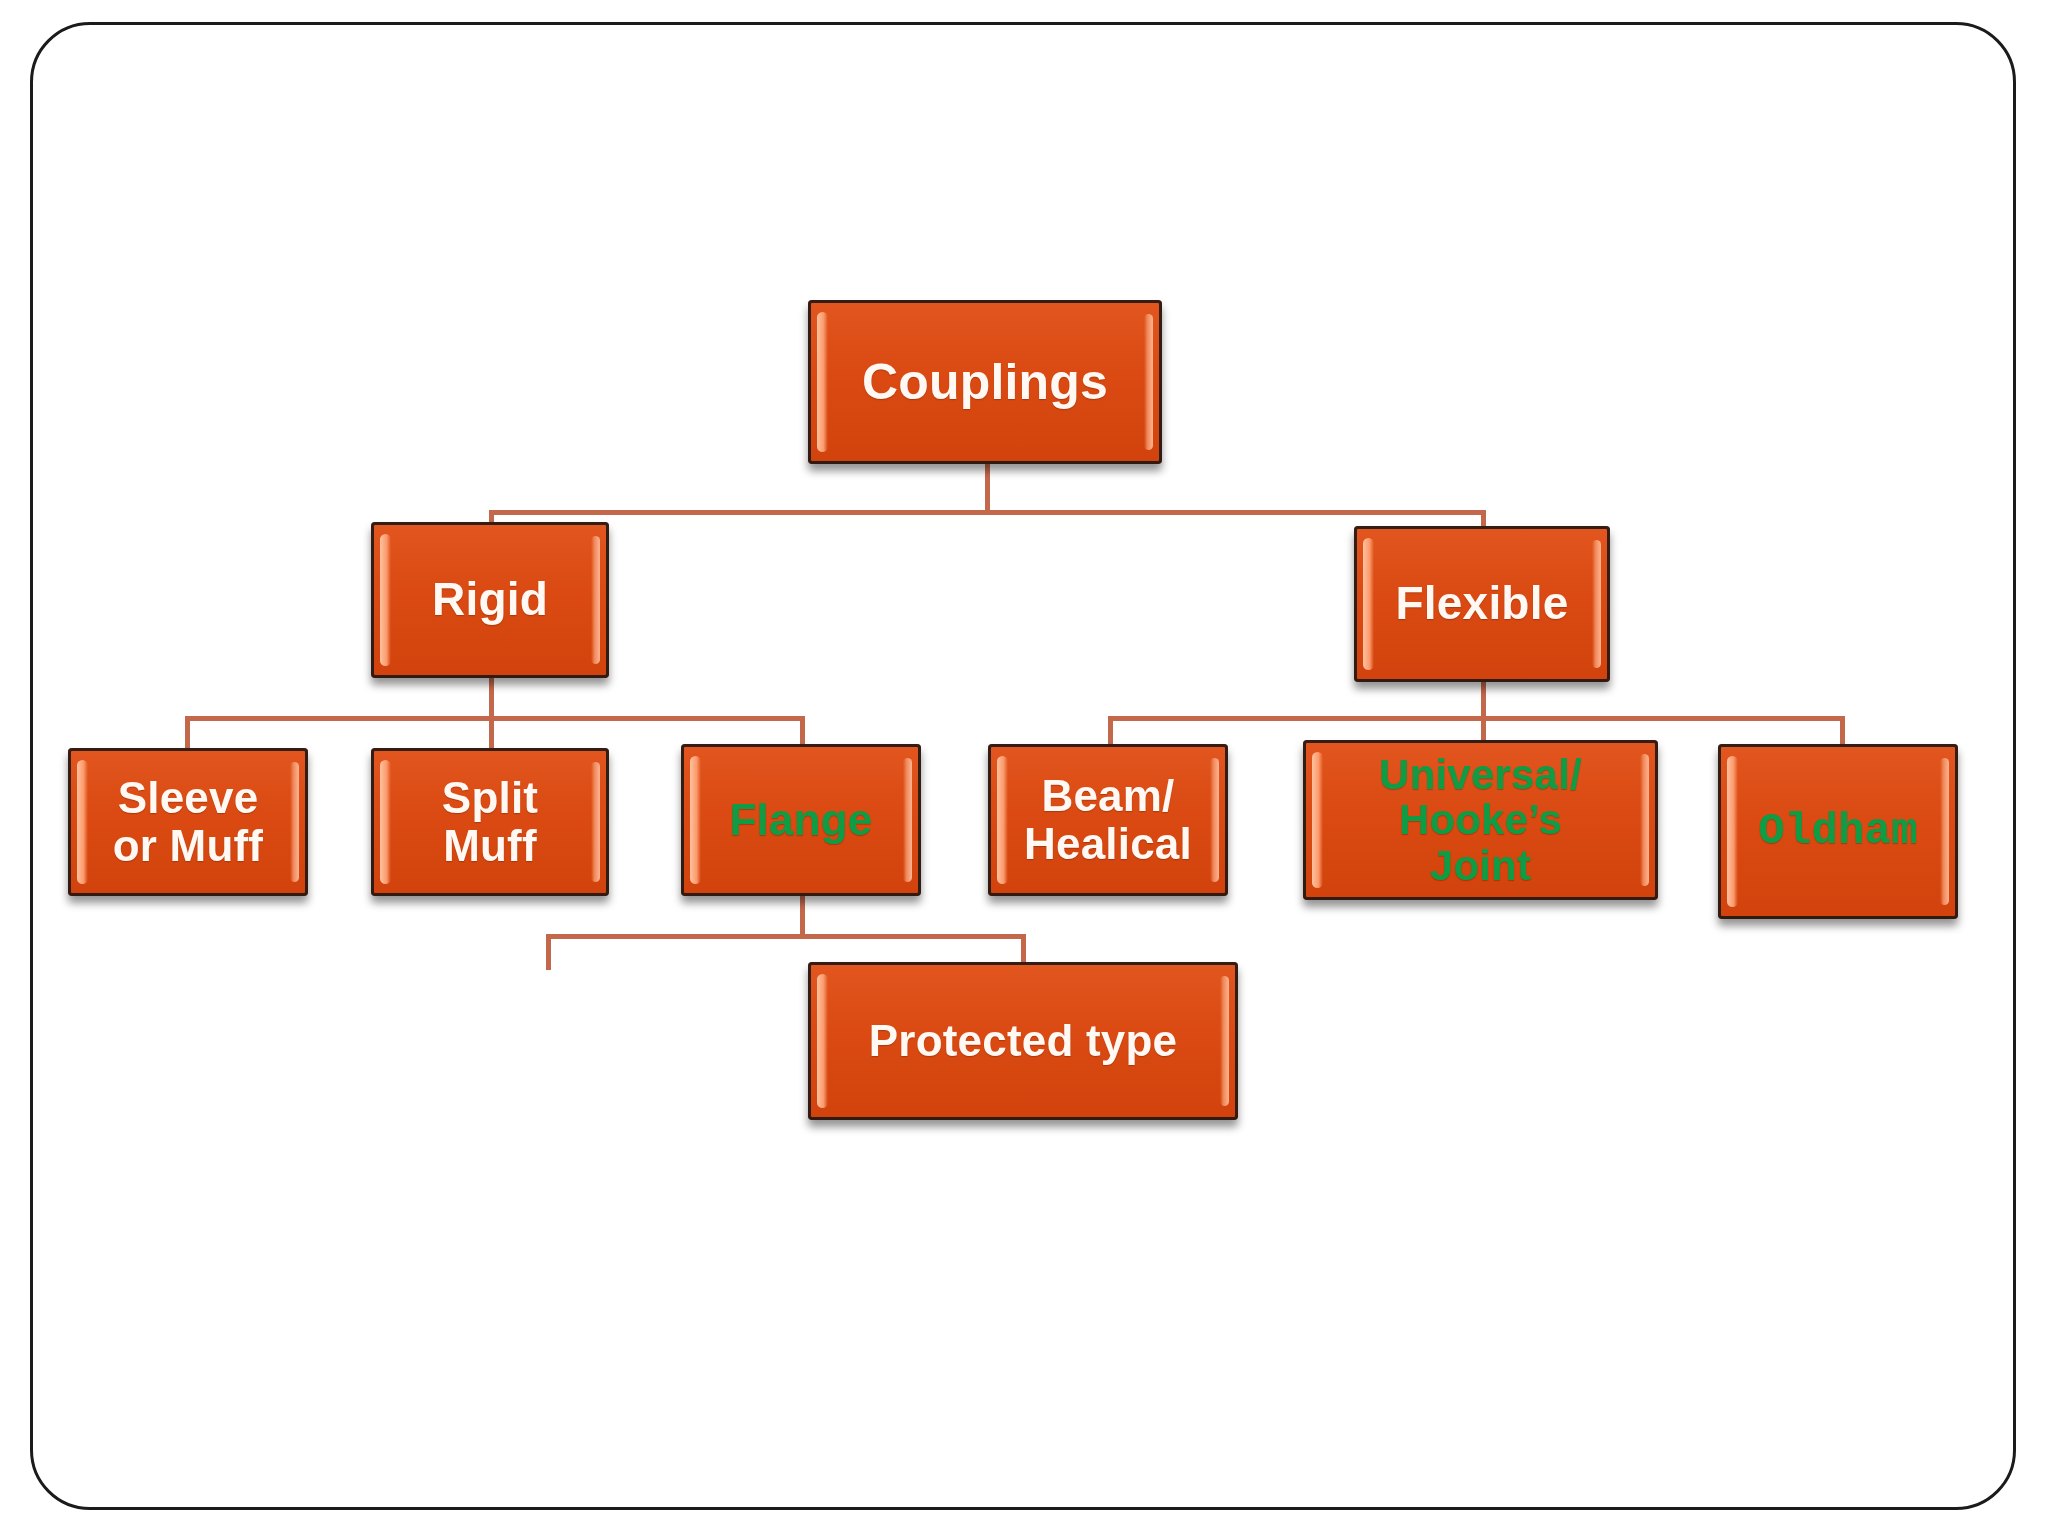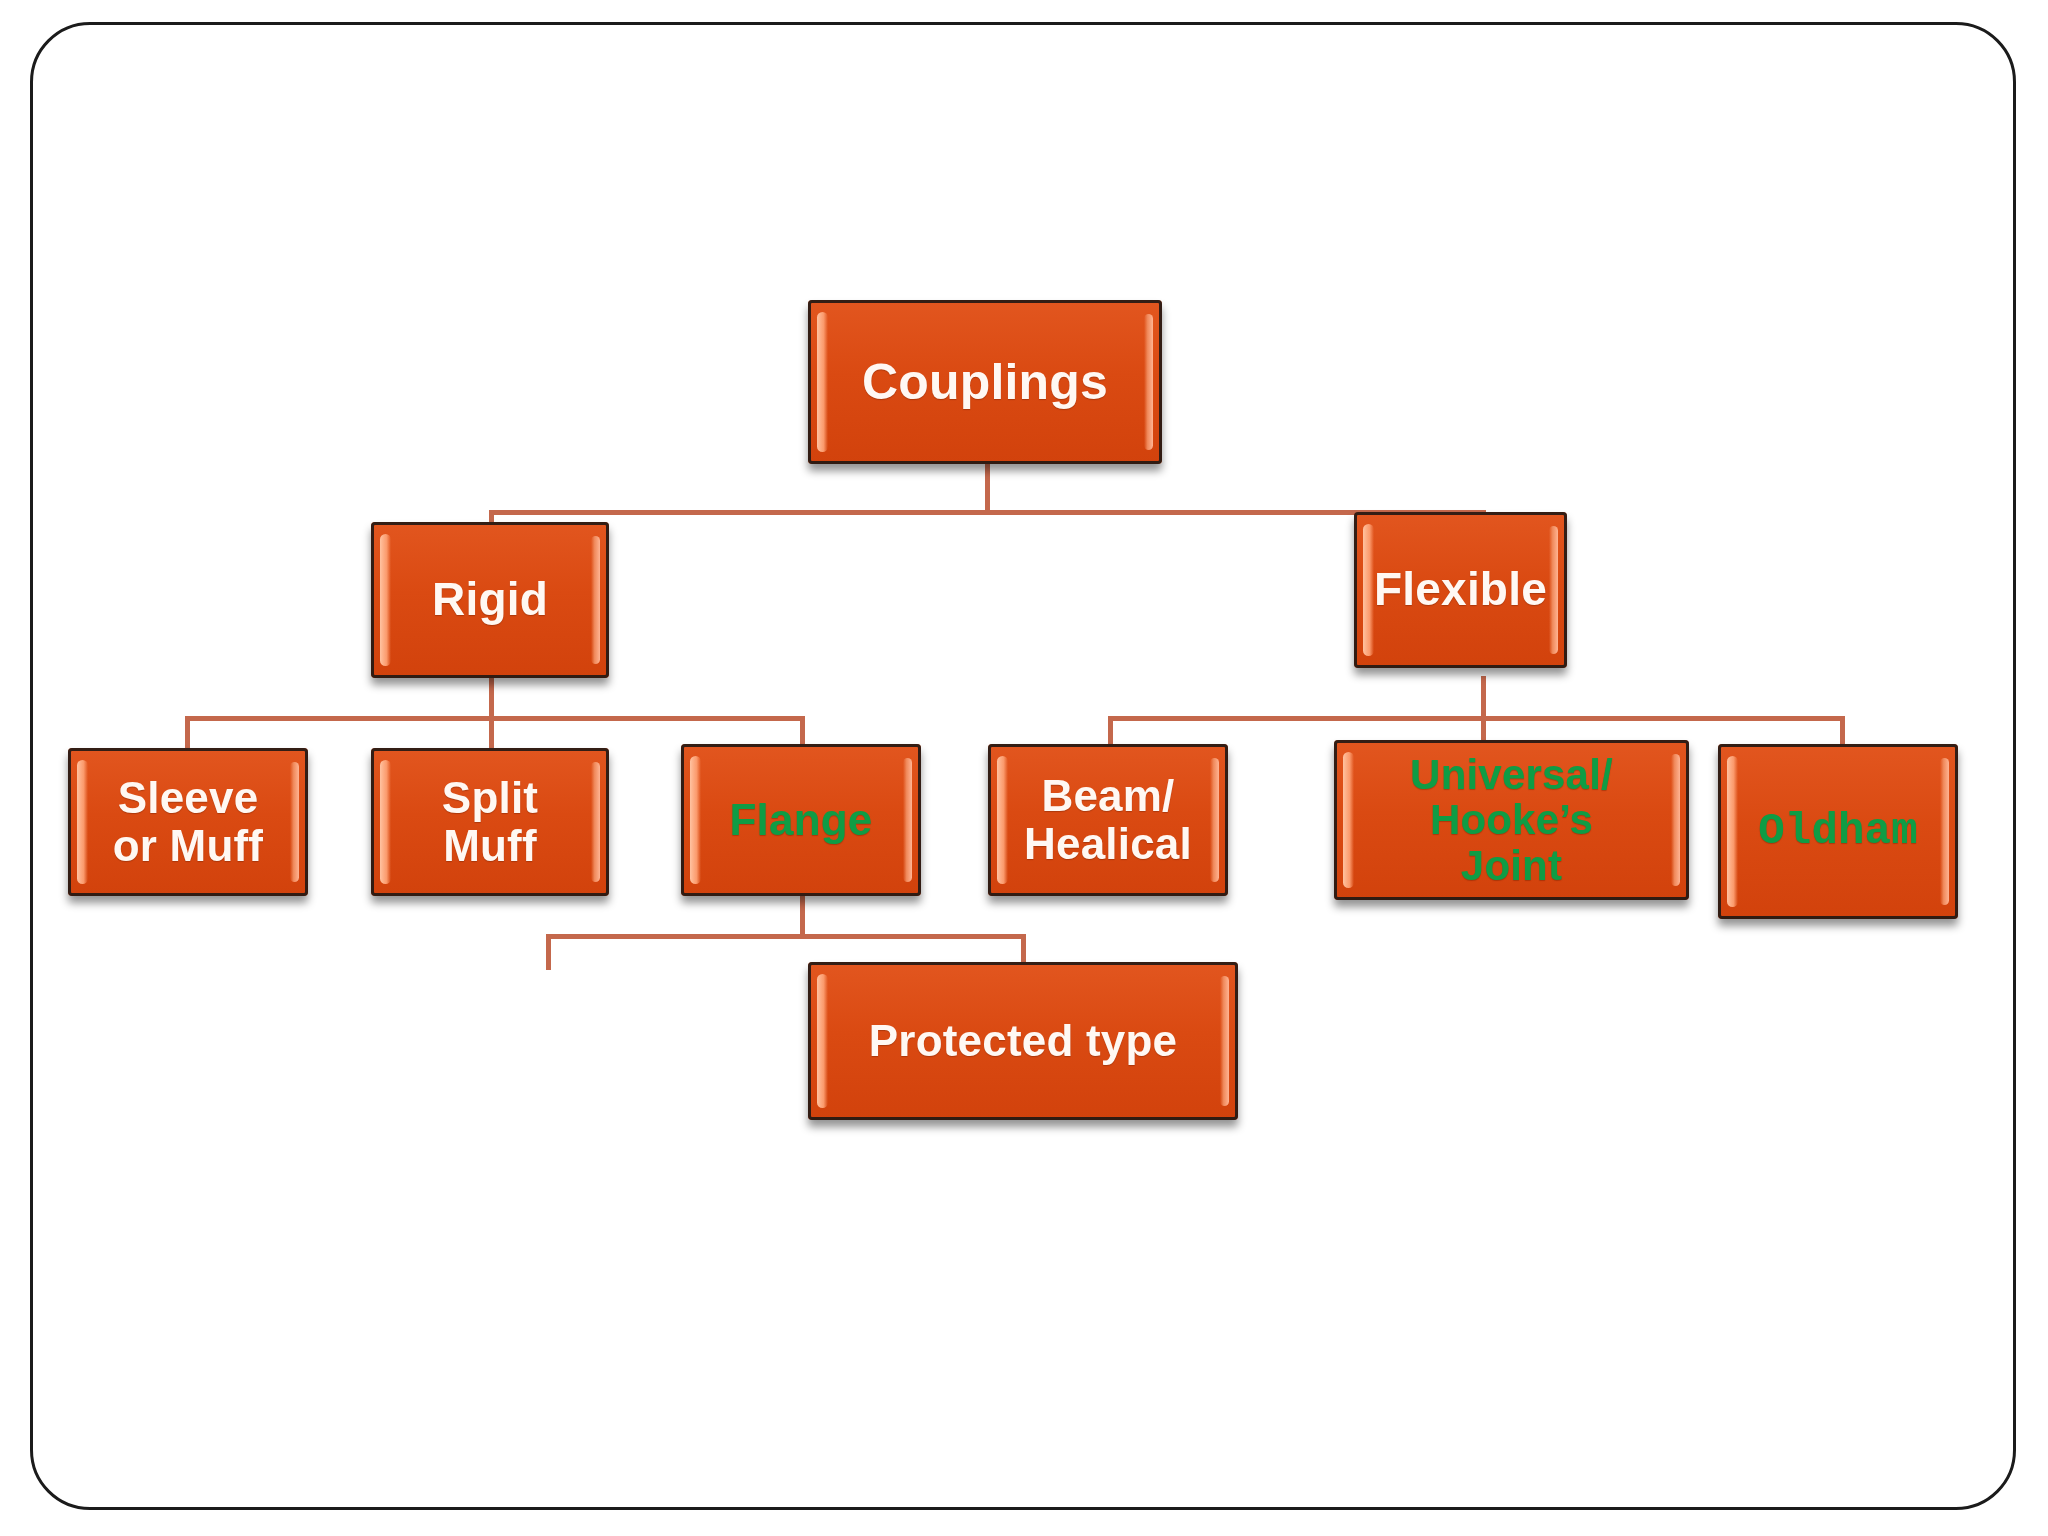--- a/index.html
+++ b/index.html
@@ -107,21 +107,21 @@
     <div class="conn v" style="left:1021px; top:934px; height:36px;"></div>
 
     <div class="node" style="left:808px; top:300px; width:354px; height:164px;">
       <span class="lbl white" style="font-size:50px;">Couplings</span>
     </div>
 
     <div class="node" style="left:371px; top:522px; width:238px; height:156px;">
       <span class="lbl white" style="font-size:46px;">Rigid</span>
     </div>
 
-    <div class="node" style="left:1354px; top:512px; width:213px; height:156px;">
+    <div class="node" style="left:1354px; top:526px; width:256px; height:156px;">
       <span class="lbl white" style="font-size:46px;">Flexible</span>
     </div>
 
     <div class="node" style="left:68px; top:748px; width:240px; height:148px;">
       <span class="lbl white" style="font-size:44px;">Sleeve
 or Muff</span>
     </div>
 
     <div class="node" style="left:371px; top:748px; width:238px; height:148px;">
       <span class="lbl white" style="font-size:44px;">Split
@@ -130,21 +130,21 @@
 
     <div class="node" style="left:681px; top:744px; width:240px; height:152px;">
       <span class="lbl green" style="font-size:44px;">Flange</span>
     </div>
 
     <div class="node" style="left:988px; top:744px; width:240px; height:152px;align-items:center;">
       <span class="lbl white" style="font-size:44px;">Beam/
 Healical</span>
     </div>
 
-    <div class="node" style="left:1303px; top:740px; width:355px; height:160px;margin-left:31px;">
+    <div class="node" style="left:1303px; top:740px; width:355px; height:160px;">
       <span class="lbl green" style="font-size:42px;">Universal/
 Hooke’s
 Joint</span>
     </div>
 
     <div class="node" style="left:1718px; top:744px; width:240px; height:175px;font-family:Liberation Mono, monospace;">
       <span class="lbl green" style="font-size:44px;">Oldham</span>
     </div>
 
 

